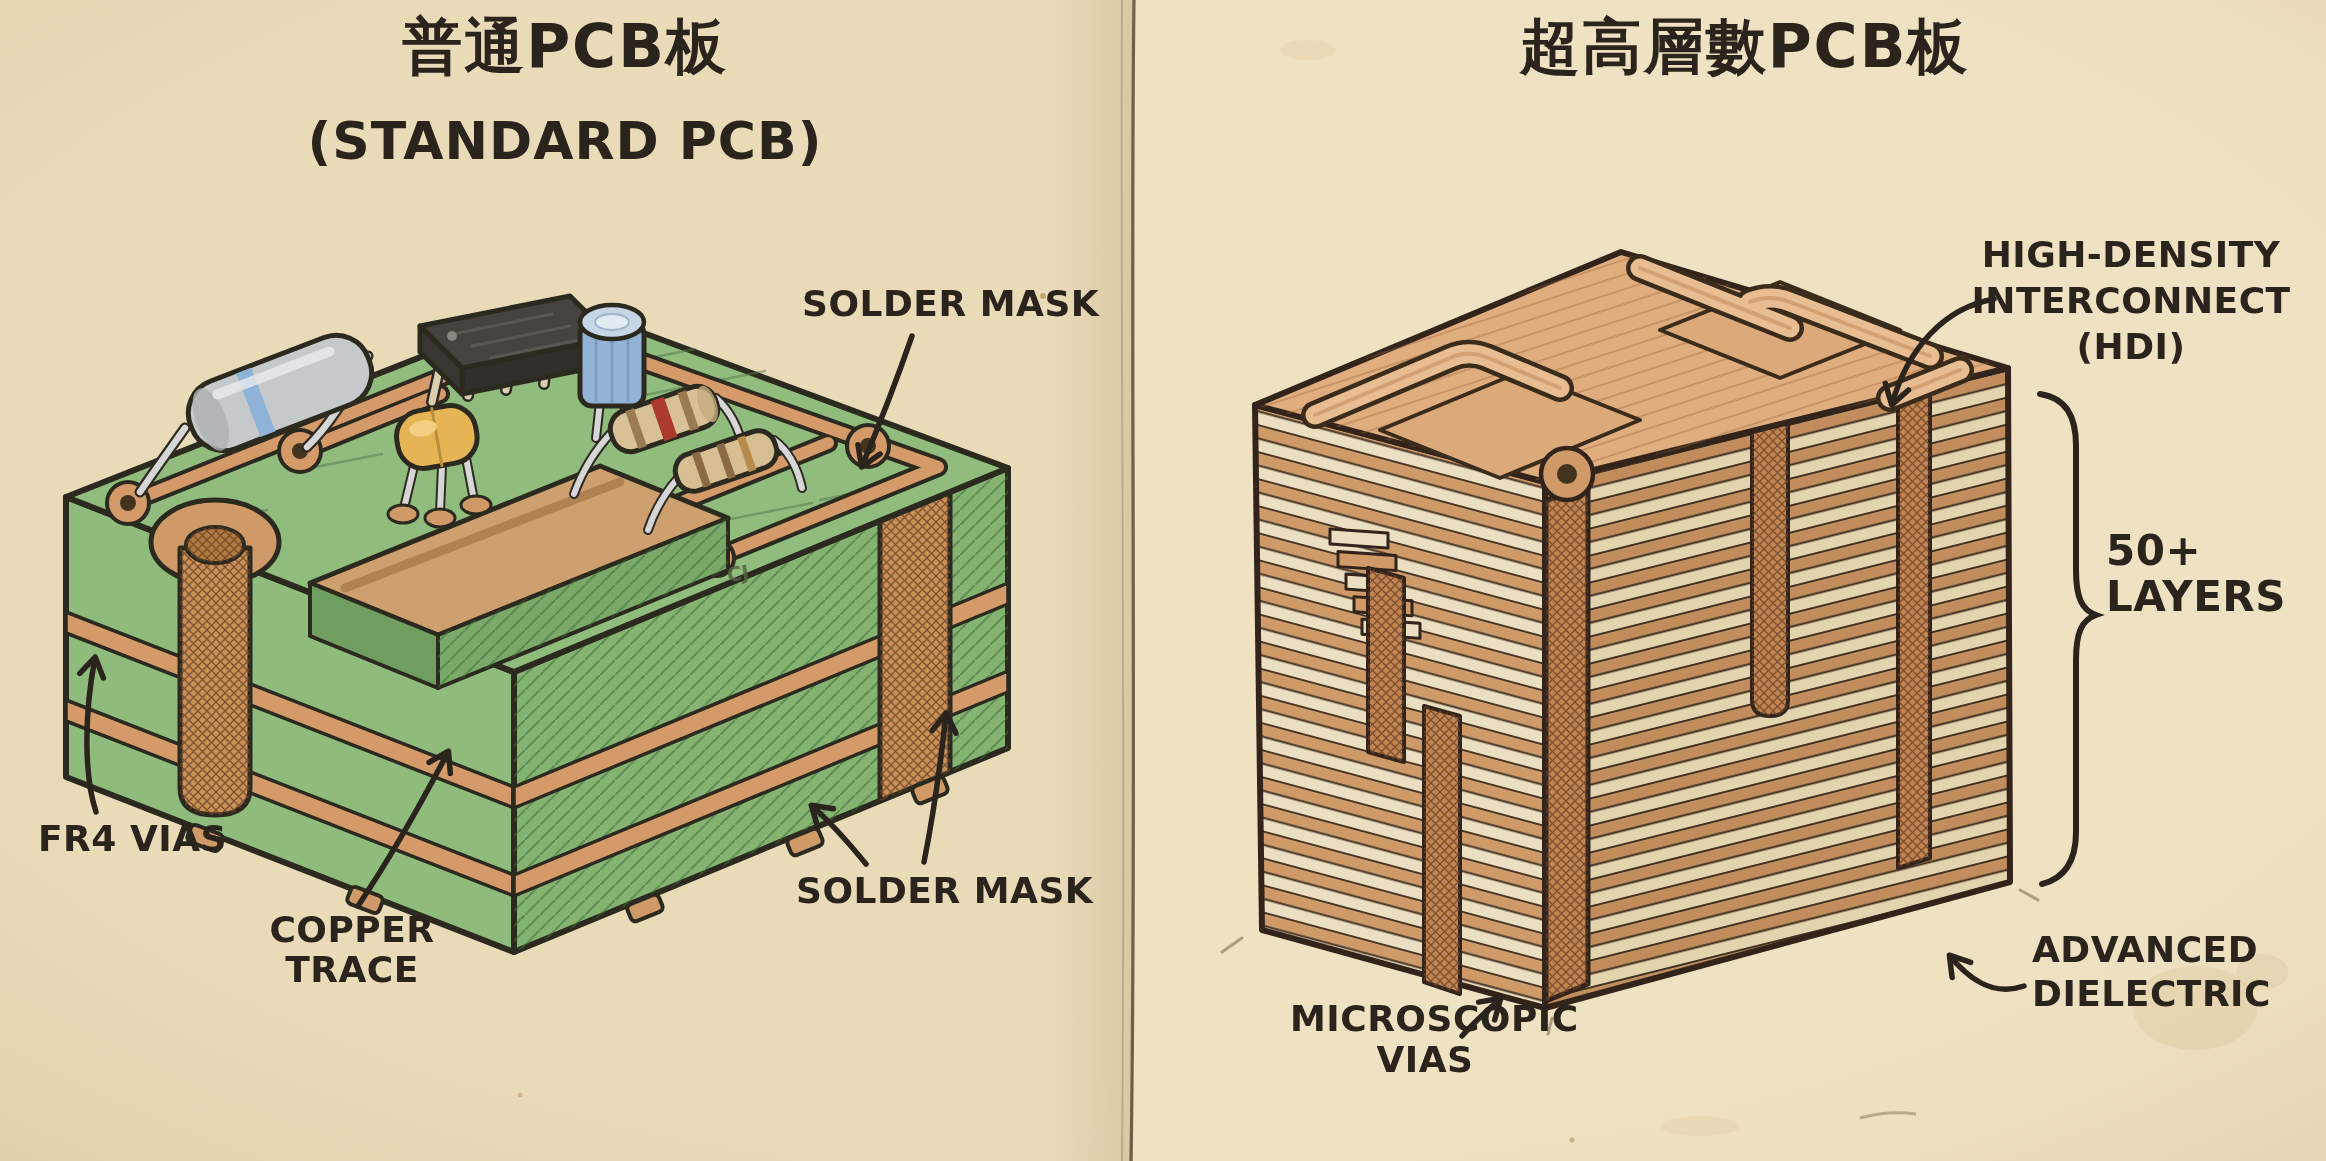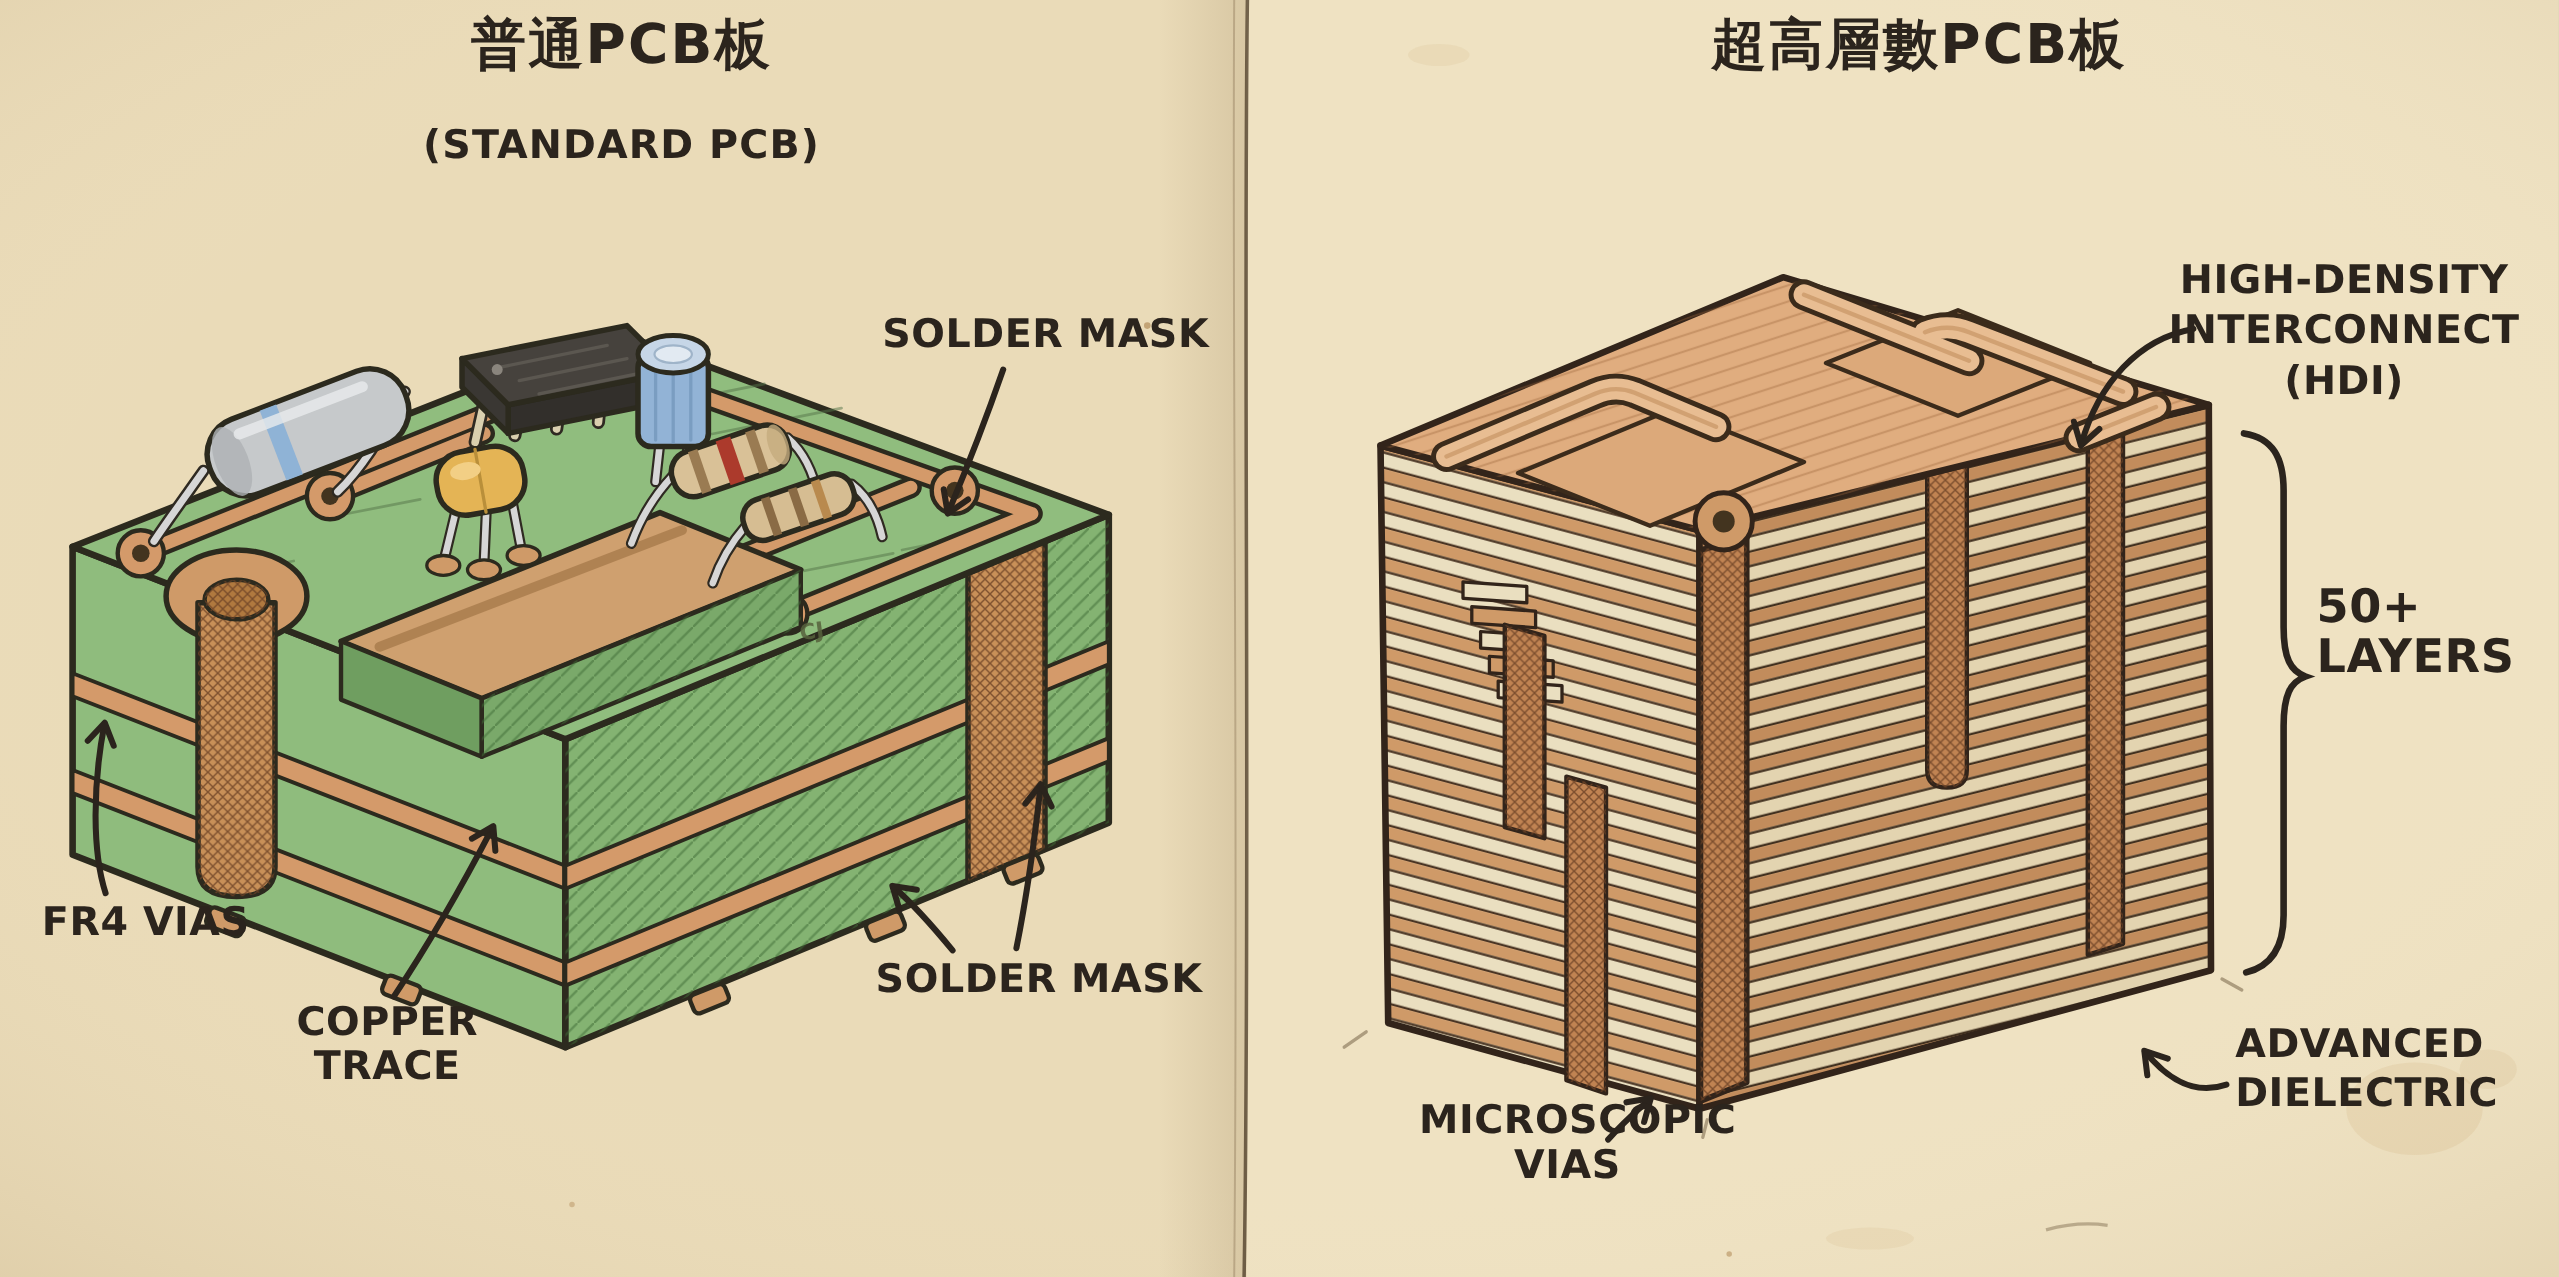--- a/index.html
+++ b/index.html
@@ -1,22 +1,22 @@
 <!DOCTYPE html>
 <html><head>
 <meta charset="utf-8">
 <style>
   html,body{margin:0;padding:0;background:#d8cdb4;}
   #stage{position:relative;width:2326px;height:1161px;overflow:hidden;
          font-family:"DejaVu Sans",sans-serif;background:#efe2c2;}
   #art{position:absolute;left:0;top:0;width:2326px;height:1161px;}
   .txt{position:absolute;color:#2b241d;font-weight:700;line-height:1.15;
        white-space:pre-line;letter-spacing:.5px;}
-  .title-zh{font-size:50px;letter-spacing:2px;text-align:center;}
-  .title-en{font-size:36px;text-align:center;letter-spacing:1px;}
+  .title-zh{font-size:60px;letter-spacing:2px;text-align:center;}
+  .title-en{font-size:52px;text-align:center;letter-spacing:1px;}
   .lbl{font-size:36px;}
   .center{text-align:center;}
 </style>
 </head>
 <body>
 
 <div id="stage">
 
 <svg id="art" viewBox="0 0 2326 1161" xmlns="http://www.w3.org/2000/svg">
   <defs>

